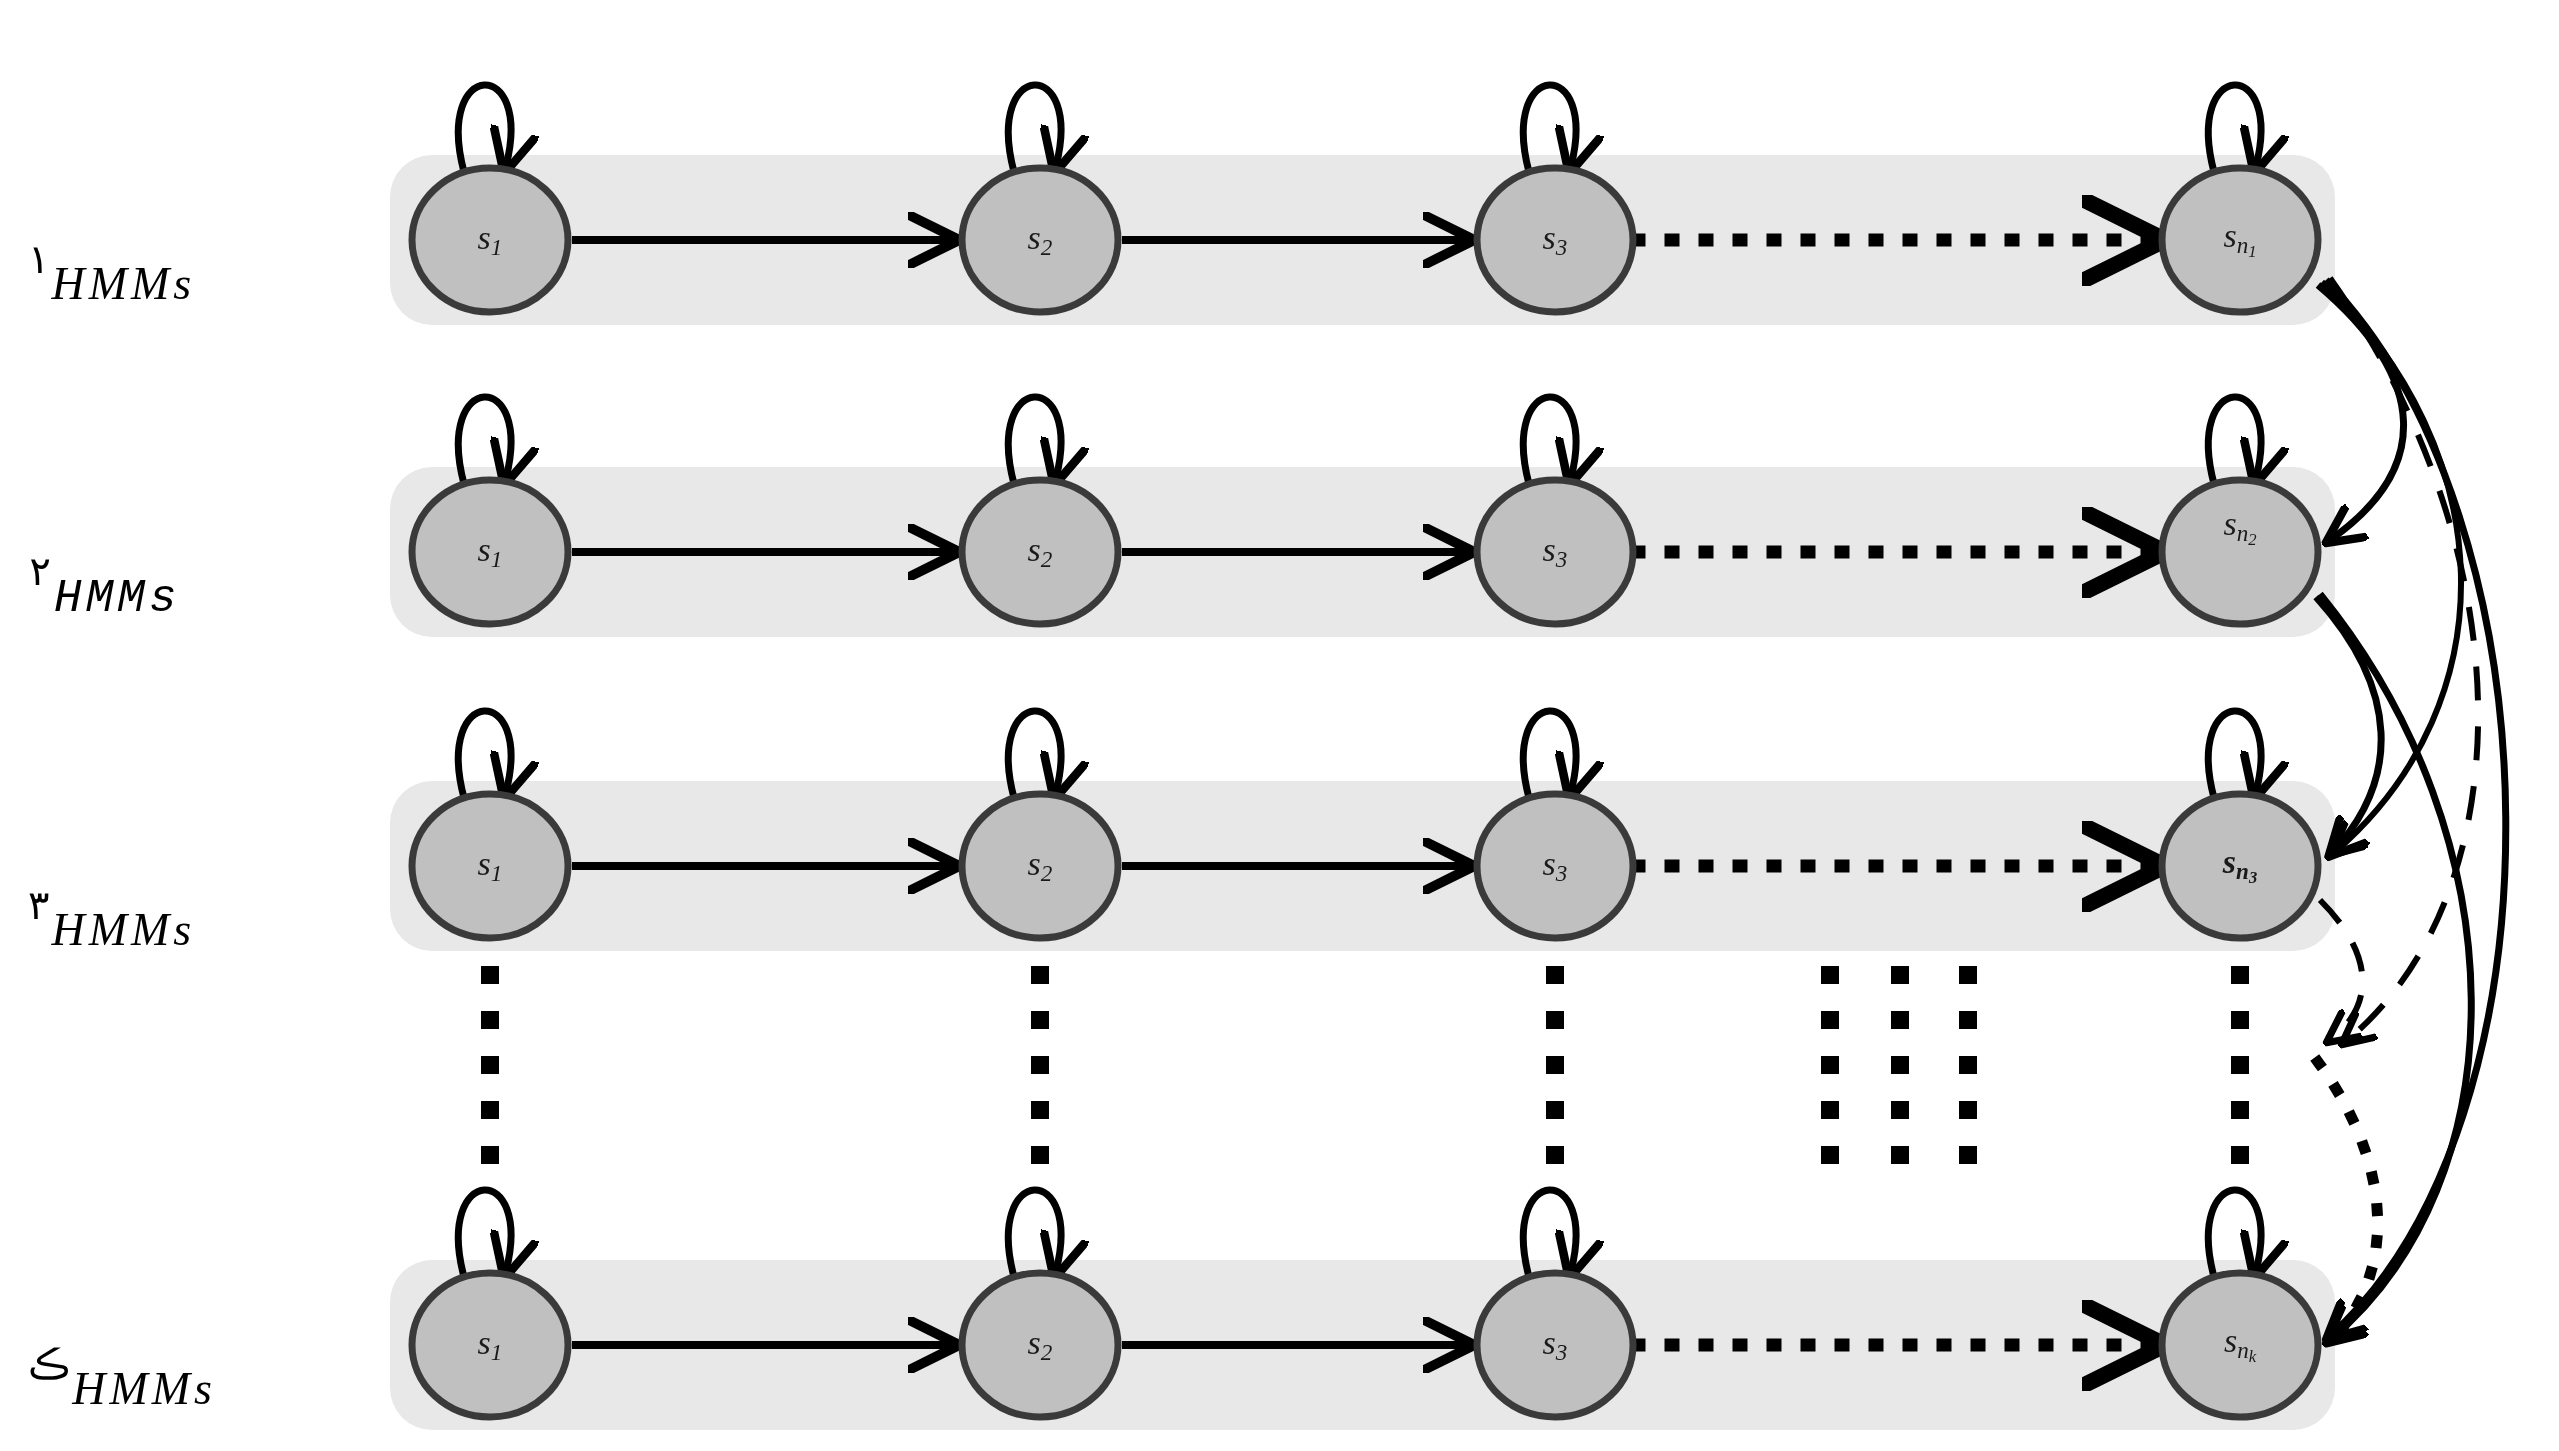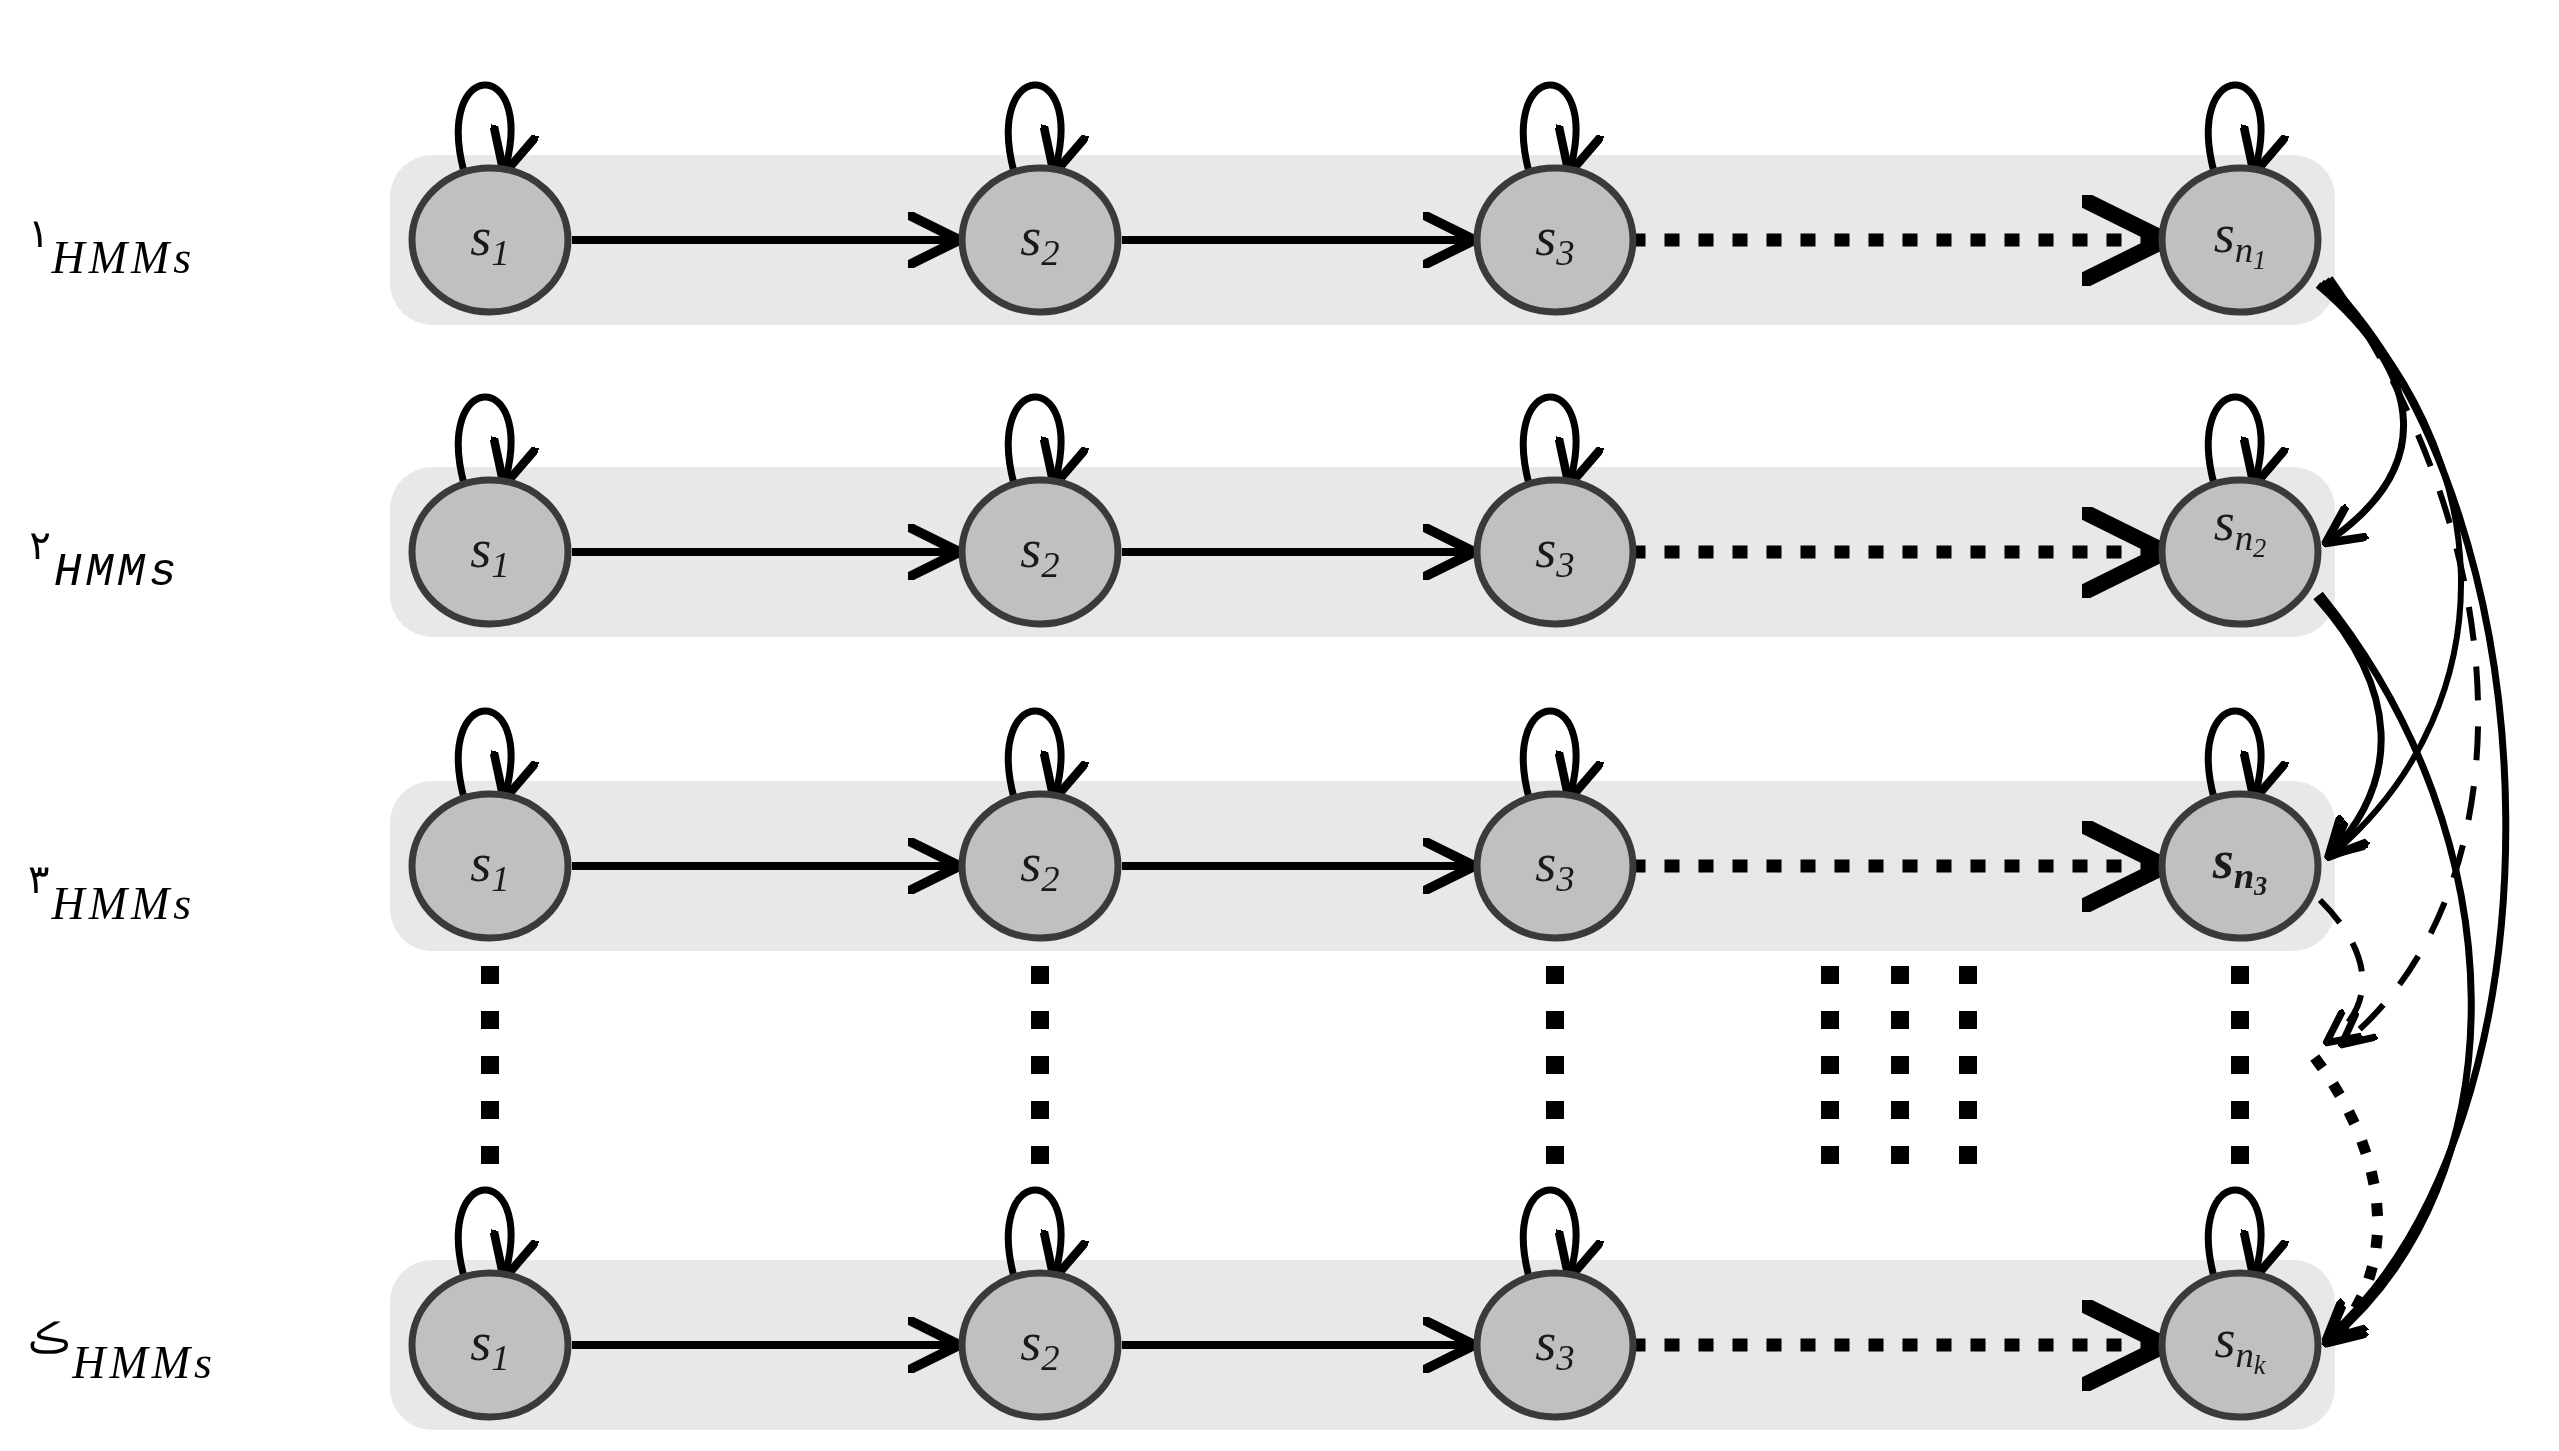--- a/index.html
+++ b/index.html
@@ -17,34 +17,35 @@
   }
   #diagram { position: absolute; inset: 0; }
   .row-label {
     position: absolute;
     white-space: nowrap;
     color: #000;
     font-family: "Liberation Serif", "DejaVu Serif", serif;
     font-style: italic;
     font-size: 46px;
     letter-spacing: 4px;
+    margin-top: 26px;
   }
   .row-label .idx {
     font-style: normal;
     font-size: 40px;
     vertical-align: 26px;
     letter-spacing: 0;
     padding-right: 2px;
   }
   .node-label {
     position: absolute;
     transform: translate(-50%, -50%);
     font-family: "Liberation Serif", "DejaVu Serif", serif;
     font-style: italic;
-    font-size: 54px;
+    font-size: 34px;
     color: #1a1a1a;
     white-space: nowrap;
     pointer-events: none;
   }
   .node-label sub {
     font-size: 0.68em;
     font-style: italic;
     vertical-align: -0.28em;
   }
   .node-label sub sub {

